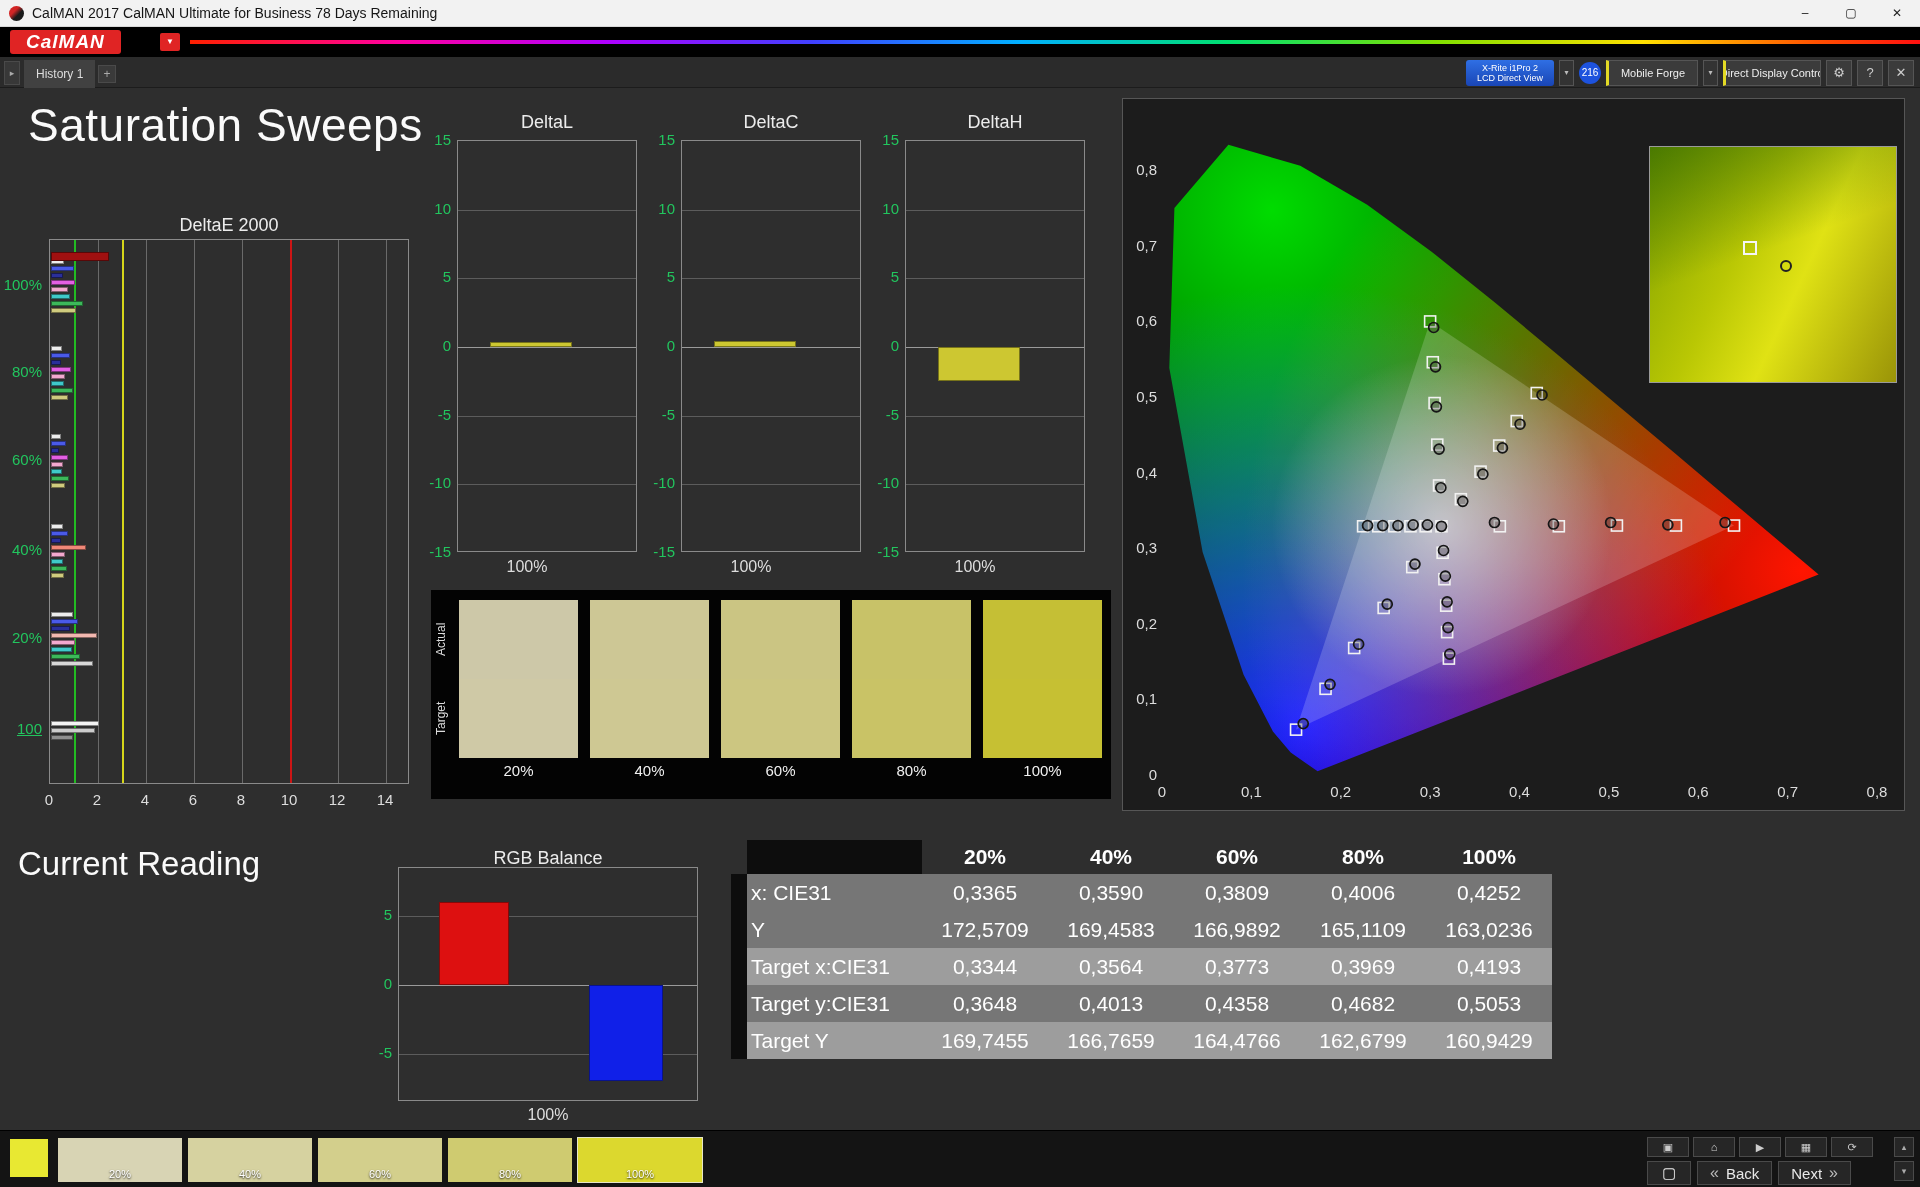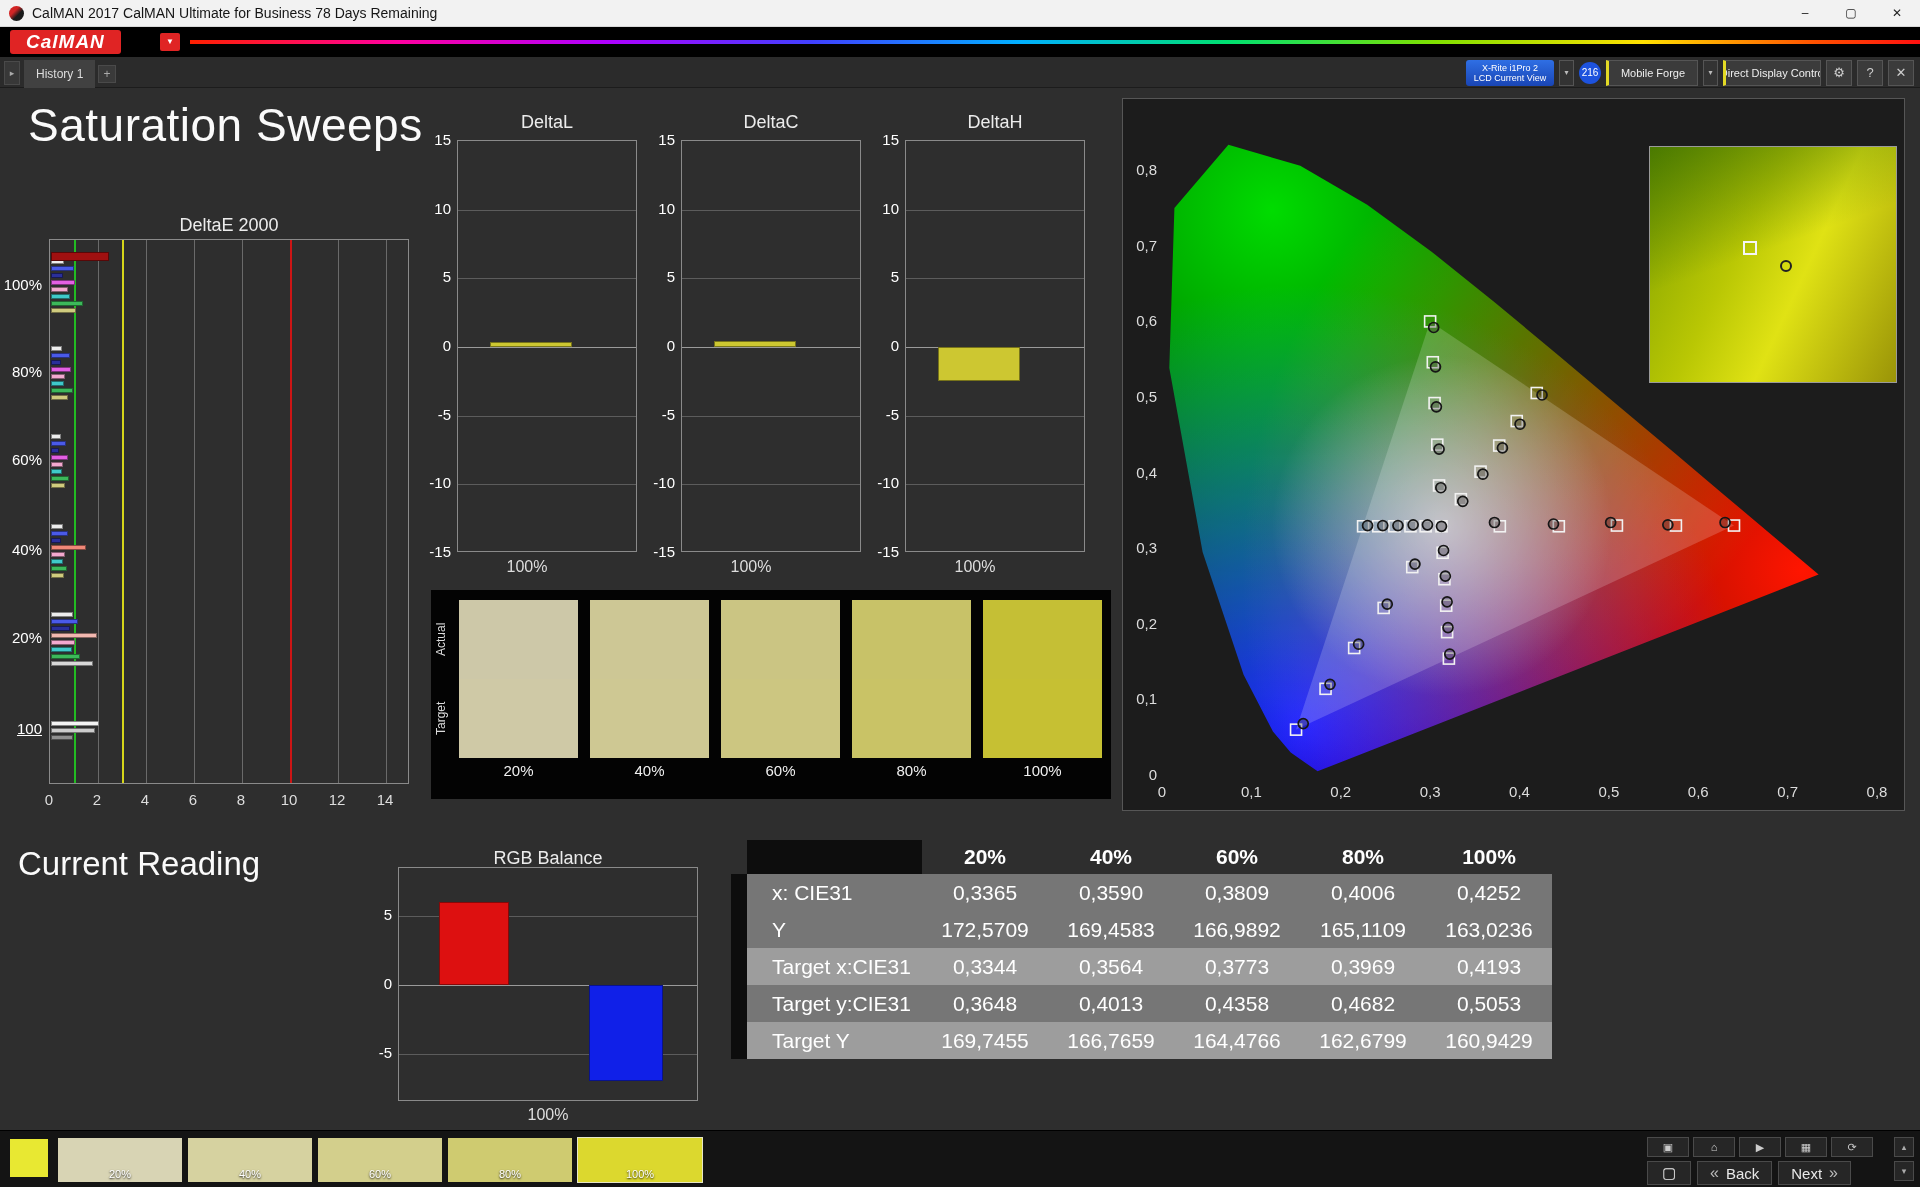--- a/index.html
+++ b/index.html
@@ -39,21 +39,21 @@
 .panel-title{position:absolute;color:#ececec;font-size:18px;text-align:center}
 
 
 #deltae-wrap{position:absolute;left:0;top:215px;width:440px;height:610px}
 #deltae-wrap .panel-title{left:49px;top:0;width:360px}
 #deltae-plot{position:absolute;left:49px;top:24px;width:360px;height:545px;border:1px solid #8a8a8a}
 .vline{position:absolute;top:0;bottom:0;width:1px;background:#6a6a6a}
 .refline{width:2px}
 .hbar{position:absolute;left:1px;height:5px;border:1px solid rgba(0,0,0,.45)}
 .xtick{position:absolute;width:30px;text-align:center;font-size:15px;color:#ddd}
-.ytick{position:absolute;left:0;width:42px;text-align:right;font-size:15px;color:#ffffff}
+.ytick{position:absolute;left:0;width:42px;text-align:right;font-size:15px;color:#22c55e}
 
 
 .dwrap{position:absolute;top:112px;width:240px;height:480px}
 #deltal-wrap{left:413px}#deltac-wrap{left:637px}#deltah-wrap{left:861px}
 .dwrap .panel-title{left:44px;top:0;width:180px}
 .dplot{position:absolute;left:44px;top:28px;width:180px;height:412px;border:1px solid #8a8a8a}
 .hline{position:absolute;left:0;right:0;height:1px;background:#5c5c5c}
 .dbar{position:absolute;background:#cdc731;border:1px solid #77731a}
 .dwrap .ytick{width:38px}
 .dxlabel{position:absolute;top:446px;left:44px;width:140px;text-align:center;font-size:16px;color:#ddd}
@@ -90,21 +90,21 @@
 .rplot{position:absolute;left:58px;top:19px;width:300px;height:234px;border:1px solid #8a8a8a}
 #rgb-wrap .ytick{left:16px;width:36px}
 .rbar{position:absolute;border:1px solid rgba(0,0,0,.4)}
 .rxlabel{position:absolute;top:258px;left:58px;width:300px;text-align:center;font-size:16px;color:#ddd}
 
 
 #data-table{position:absolute;left:731px;top:840px;width:821px}
 .trow{display:grid;grid-template-columns:16px 175px repeat(5,126px);height:37px}
 .trow.thead{height:34px}
 .tc{display:flex;align-items:center;justify-content:center;font-size:21px;color:#fff}
-.tc.lbl{justify-content:flex-start;padding-left:25px}
+.tc.lbl{justify-content:flex-start;padding-left:4px}
 .tc.strip{background:#0d0d0d}
 .thead .tc{background:transparent;font-weight:bold}
 .thead .tc.lbl{background:#0d0d0d}
 .ra .tc:not(.strip){background:#767676}
 .rb .tc:not(.strip){background:#9d9d9d}
 
 
 #bottombar{position:absolute;left:0;top:1130px;width:1920px;height:57px;background:#141414;border-top:1px solid #000}
 #preview-swatch{position:absolute;left:10px;top:8px;width:38px;height:38px}
 #bottom-swatches{position:absolute;left:58px;top:7px;height:44px}
@@ -141,21 +141,21 @@
     <div class="rainbow"></div>
   </div>
 
   <div class="tabbar">
     <button class="tab-scroll">▸</button>
     <div class="tab">History 1</div>
     <button class="tab-add">+</button>
     <div class="tb-right">
       <button class="meter-btn">
         <span>X-Rite i1Pro 2</span>
-        <span>LCD Current View</span>
+        <span>LCD Direct View</span>
       </button>
       <button class="dd">▾</button>
       <div class="badge">216</div>
       <button class="src-btn">Mobile Forge</button>
       <button class="dd">▾</button>
       <button class="ddc-btn">Direct Display Control</button>
       <button class="sq-btn">⚙</button>
       <button class="sq-btn">?</button>
       <button class="sq-btn">✕</button>
     </div>

